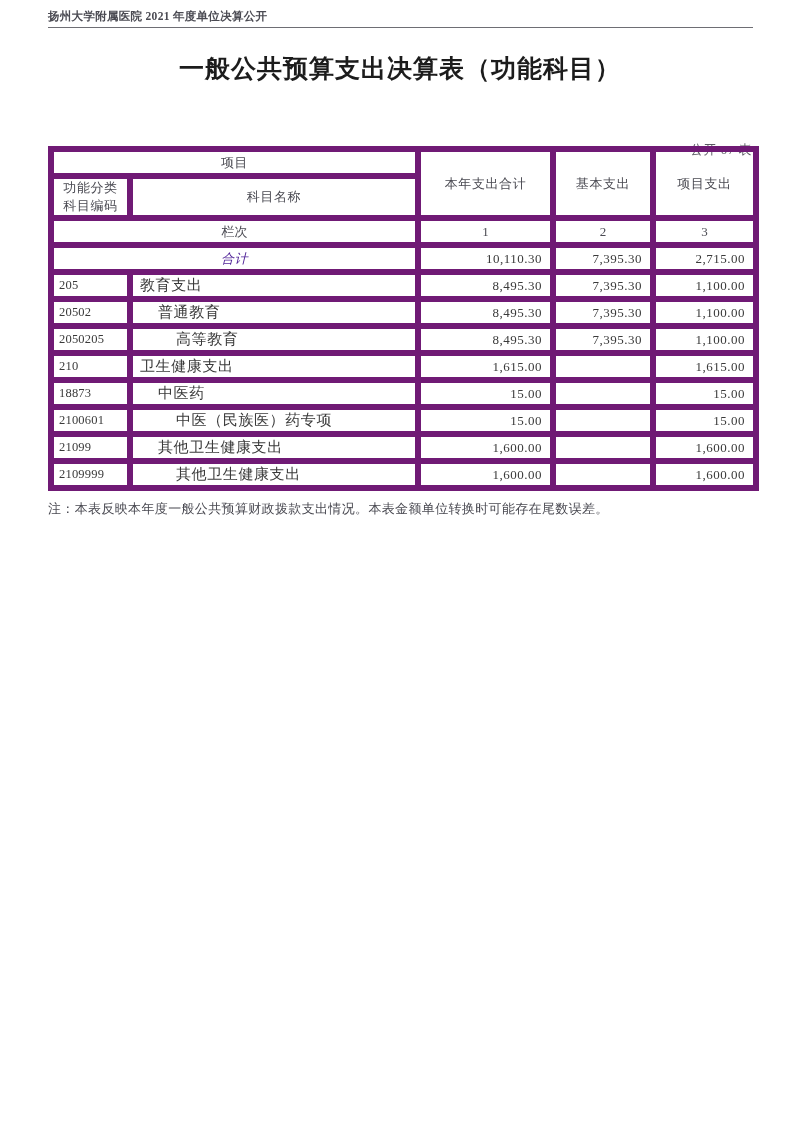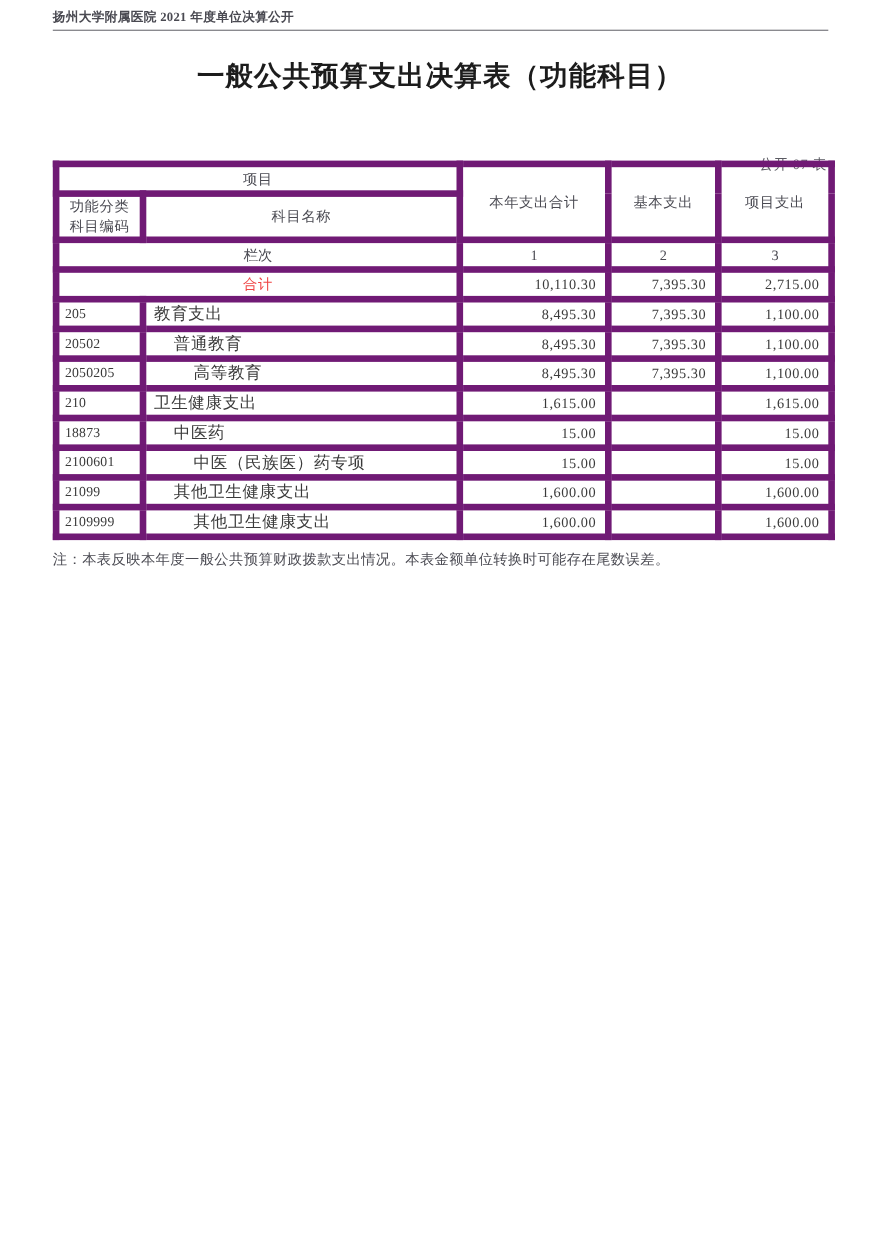--- a/index.html
+++ b/index.html
@@ -135,22 +135,23 @@
   .hd-xm { height: 28px; }
   .hd-tall { height: 50px; }
   .hd-sub { height: 50px; padding: 0 4px !important; }
 
   .rowno { text-align: center; font-size: 13px; color: #4a4a52; height: 26px; font-family: Liberation Serif, serif; }
   .rowno-num { font-family: "Liberation Serif", "DejaVu Serif", serif; font-size: 13px; }
 
   .merged-center {
     text-align: center;
     font-size: 13px;
-    color: #ef4444;
+    color: #4c1d95;
     letter-spacing: 0.6px;
+    font-style: italic;
   }
 
   td.code {
     text-align: left;
     padding-left: 5px !important;
     font-size: 12.5px;
     color: #3a3a3a;
     letter-spacing: 0.2px;
   }
   td.name {

